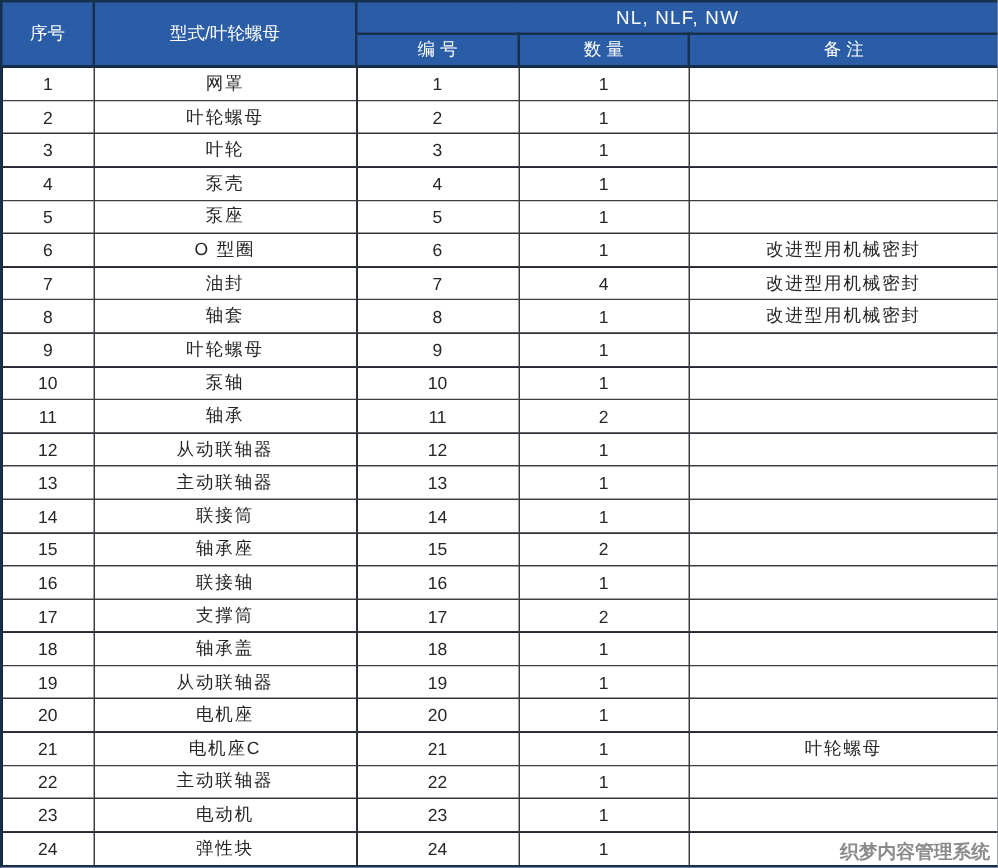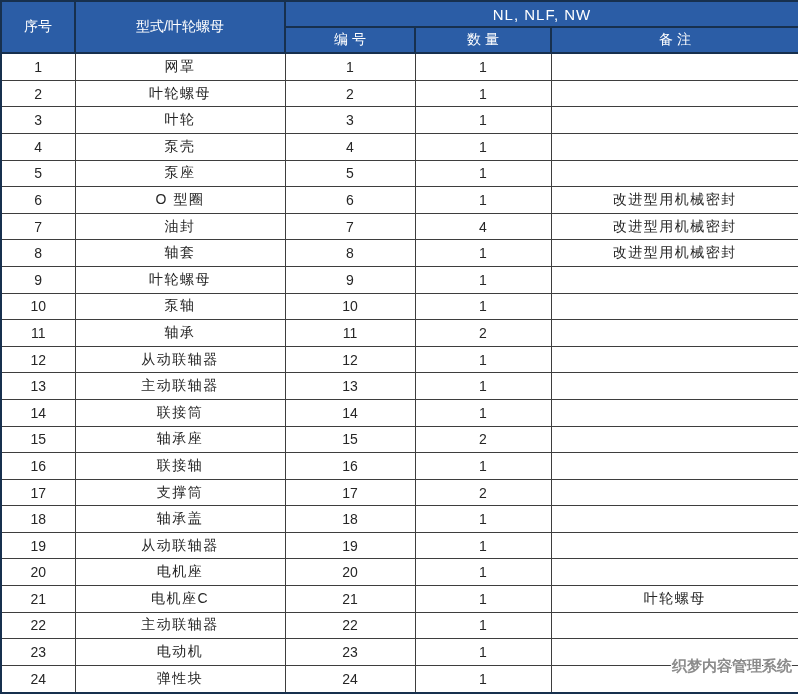--- a/index.html
+++ b/index.html
@@ -45,21 +45,21 @@
     overflow: hidden;
     white-space: nowrap;
   }
   table.parts tbody td:nth-child(2),
   table.parts tbody td:nth-child(5) {
     letter-spacing: 1.5px;
   }
   .watermark {
     position: absolute;
     right: 6px;
-    bottom: 18px;
+    bottom: 2px;
     text-align: right;
     color: #8b8b8b;
     font-weight: bold;
     line-height: 1.25;
     pointer-events: none;
     text-shadow:
       -1px -1px 0 #ffffff, 1px -1px 0 #ffffff,
       -1px 1px 0 #ffffff, 1px 1px 0 #ffffff,
       0 -1px 0 #ffffff, 0 1px 0 #ffffff,
       -1px 0 0 #ffffff, 1px 0 0 #ffffff;

